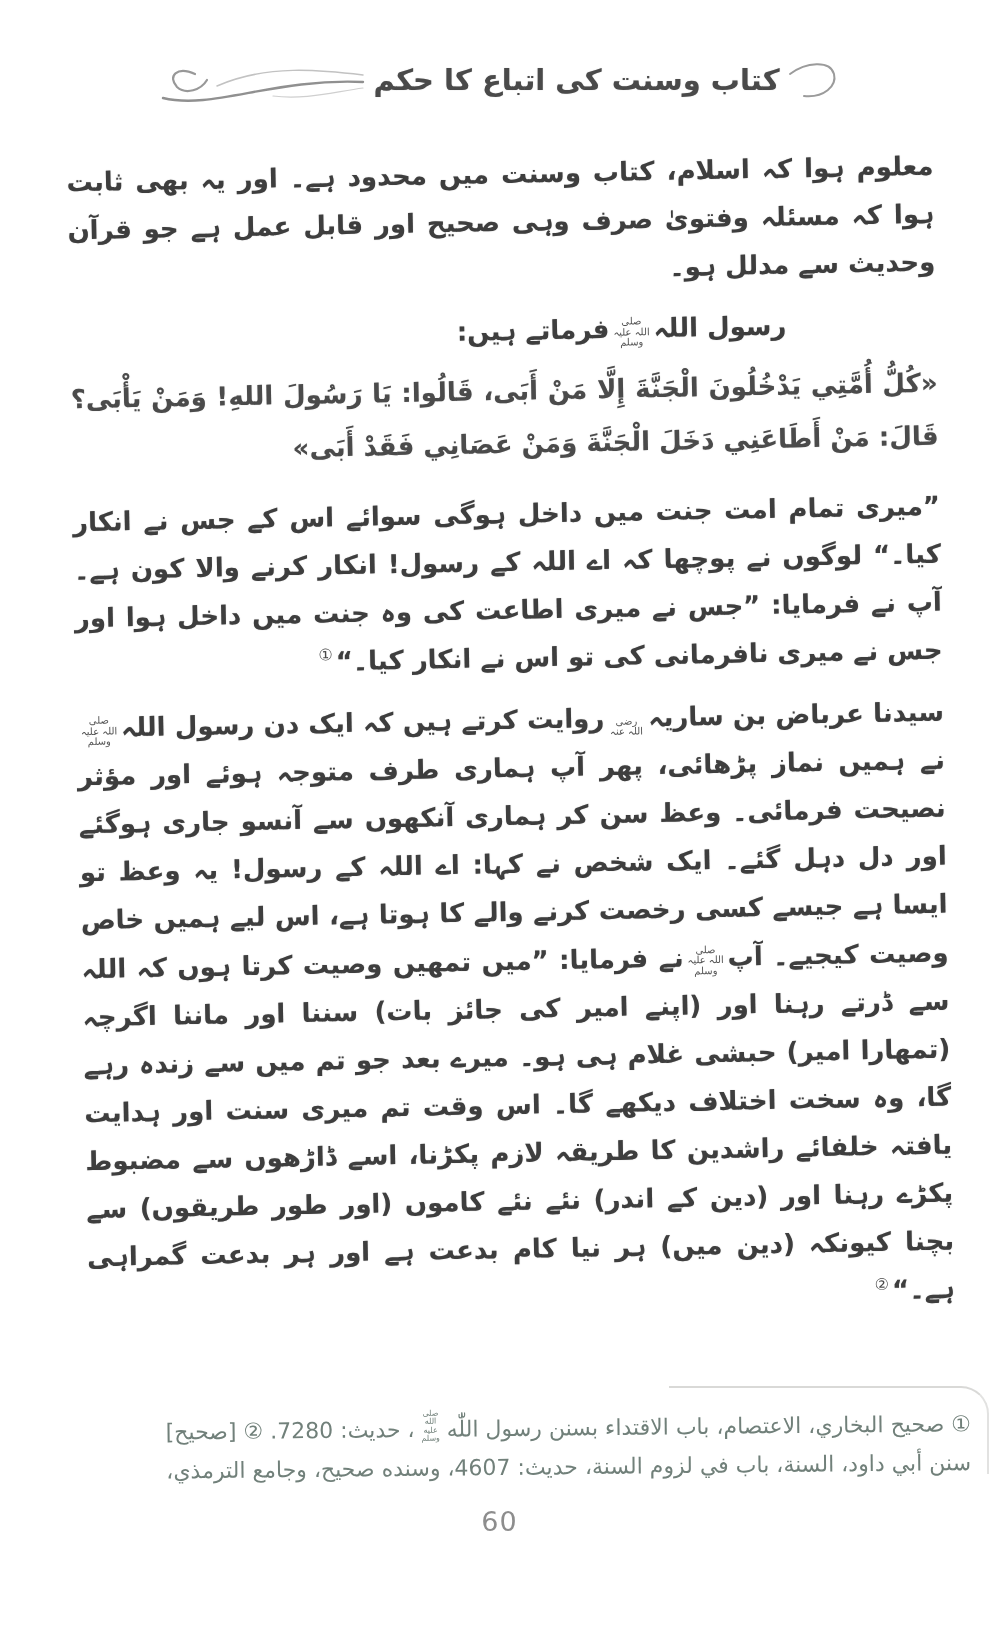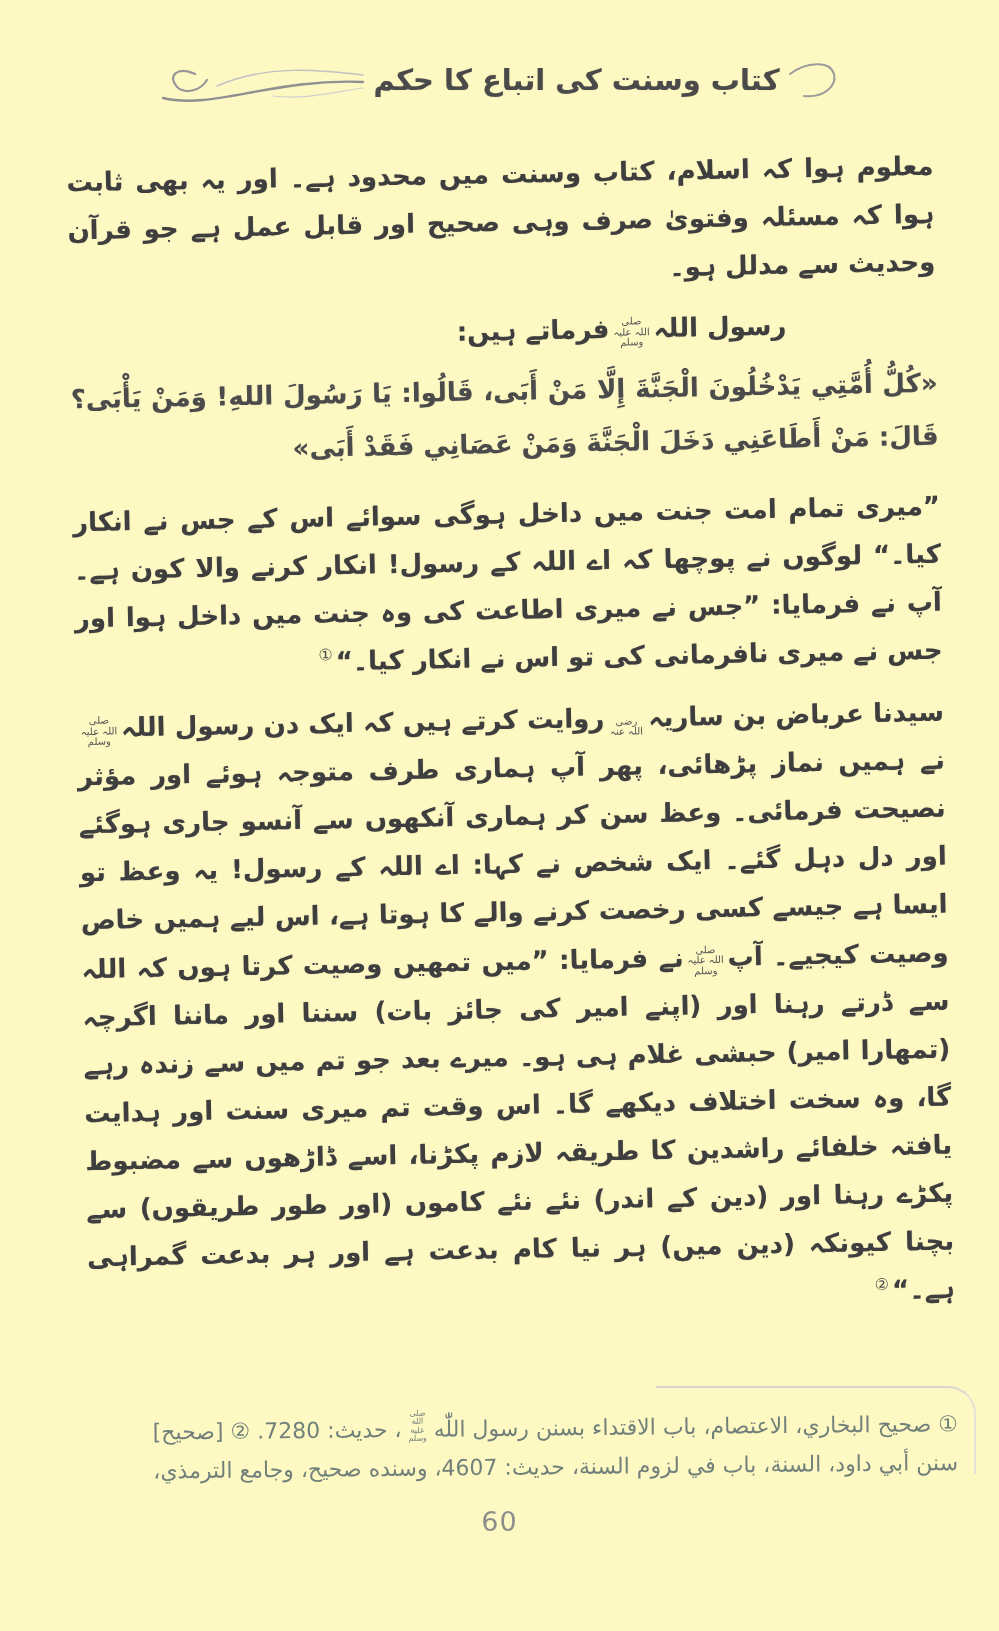--- a/index.html
+++ b/index.html
@@ -1,17 +1,17 @@
 <!DOCTYPE html>
 <html lang="ur" dir="rtl"><head>
 <meta charset="utf-8">
 <style>
   html,body{margin:0;padding:0;background:#e8e8e6;}
   .page{
-    width:999px;height:1631px;margin:0 auto;background:#fef9c3;
+    width:999px;height:1631px;margin:0 auto;background:#ffffff;
     position:relative;overflow:hidden;box-sizing:border-box;
     display:flex;flex-direction:column;
     font-family:"DejaVu Sans", sans-serif;
   }
   
   .page-header{
     margin:44px auto 0;display:flex;align-items:center;gap:4px;
     direction:ltr;justify-content:center;
   }
   .swash{display:block;}
@@ -45,21 +45,21 @@
     line-height:1.05;text-align:center;vertical-align:-8px;color:#555;
     text-shadow:none;margin:0 3px;
   }
   .fn-ref{
     font-size:16px;font-weight:normal;color:#4a4a4a;
     vertical-align:super;line-height:0;margin:0 3px;
     text-shadow:none;
   }
   
   .footnotes{
-    margin:26px 41px 148px;direction:rtl;position:relative;
+    margin:26px 28px 148px;direction:rtl;position:relative;
   }
   .fn-divider{
     position:absolute;top:-18px;right:-18px;width:318px;height:86px;
     border-top:2px solid #d3d3d1;border-right:2px solid #dededc;
     border-top-right-radius:28px;pointer-events:none;opacity:.85;
   }
   .fn-line{
     font-size:22px;color:#71807a;line-height:1.8;text-align:justify;
     margin:0;font-weight:normal;
     transform:rotate(-0.6deg);transform-origin:right center;

